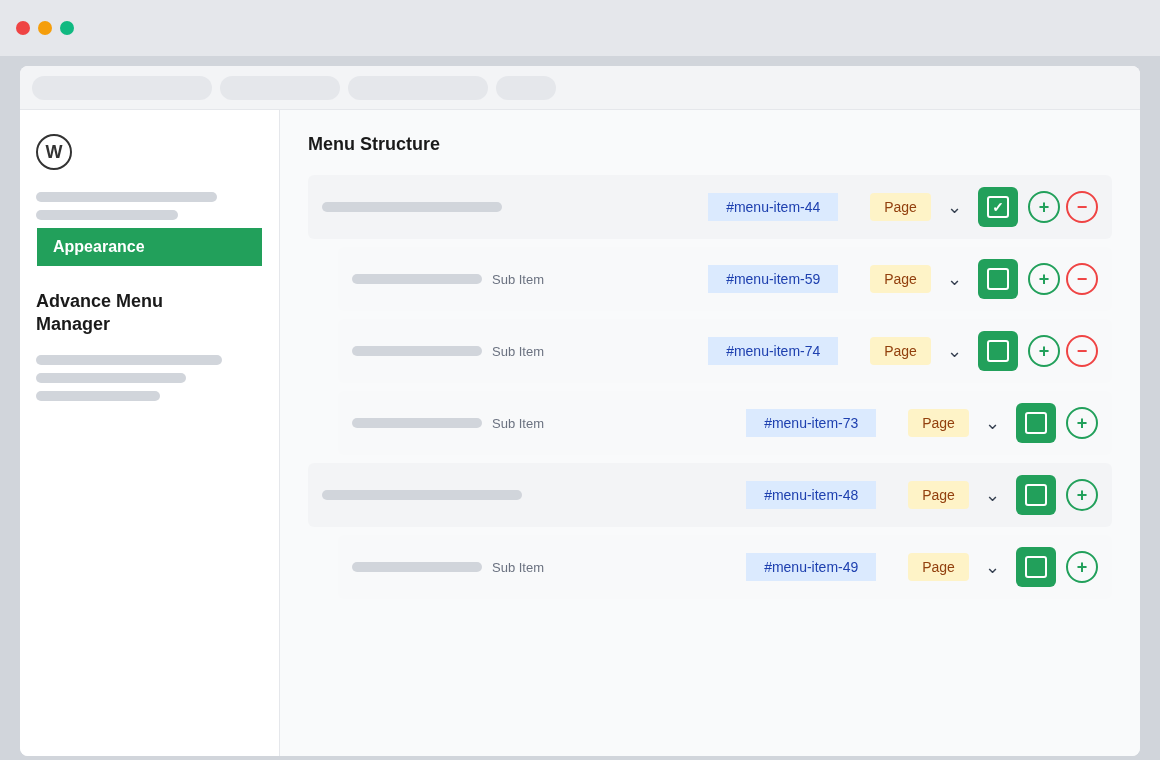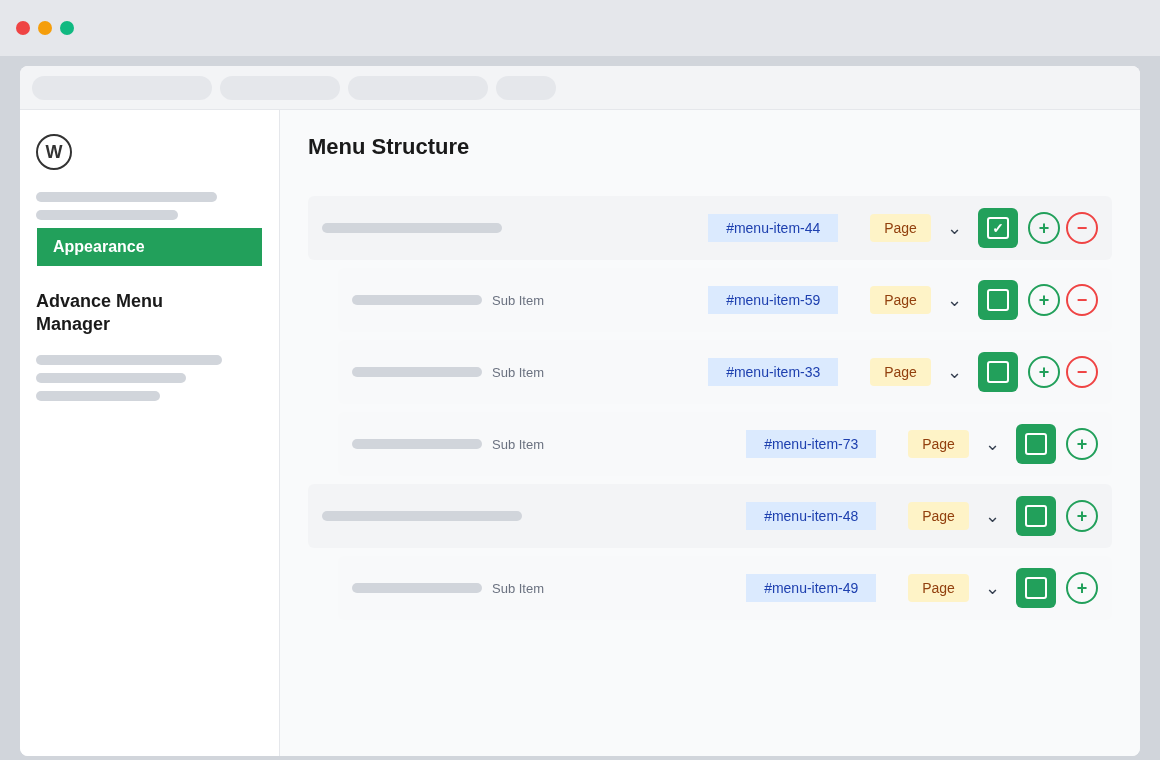--- a/index.html
+++ b/index.html
@@ -106,24 +106,24 @@
 
     
     .content {
       flex: 1;
       padding: 24px 28px;
       overflow-y: auto;
       background: #f9fafb;
     }
 
     .page-title {
-      font-size: 22px;
+      font-size: 18px;
       font-weight: 700;
       color: #1a1a1a;
-      margin-bottom: 36px;
+      margin-bottom: 20px;
     }
 
     
     .menu-row {
       display: flex;
       align-items: center;
       background: #f3f4f6;
       border-radius: 6px;
       margin-bottom: 8px;
       padding: 12px 14px;
@@ -313,21 +313,21 @@
           <button class="add-btn">+</button>
           <button class="remove-btn">−</button>
         </div>
       </div>
 
       <div class="menu-row sub">
         <div class="menu-row-content">
           <div class="row-handle-placeholder" style="width:130px;"></div>
           <span class="sub-item-label">Sub Item</span>
         </div>
-        <div class="menu-id-badge">#menu-item-33</div>
+        <div class="menu-id-badge">#menu-item-74</div>
         <div class="page-badge">Page</div>
         <button class="chevron-btn">⌄</button>
         <div class="checkbox-green">
           <div class="checkbox-inner"></div>
         </div>
         <div class="action-buttons">
           <button class="add-btn">+</button>
           <button class="remove-btn">−</button>
         </div>
       </div>

